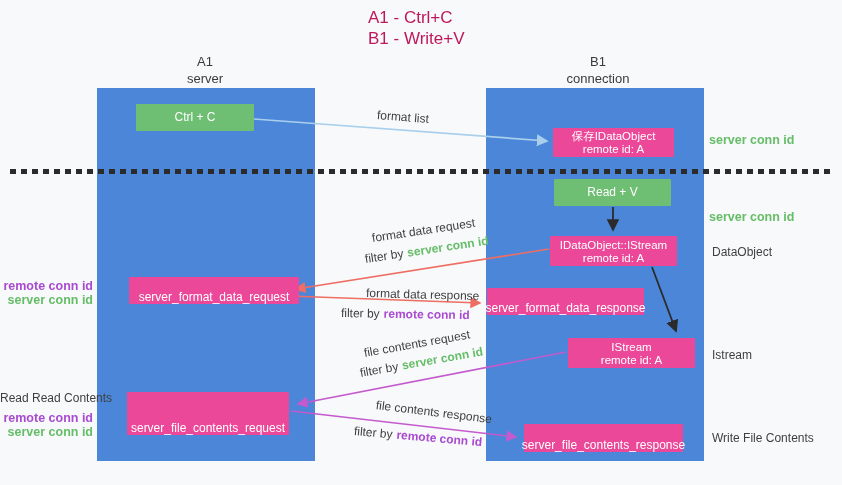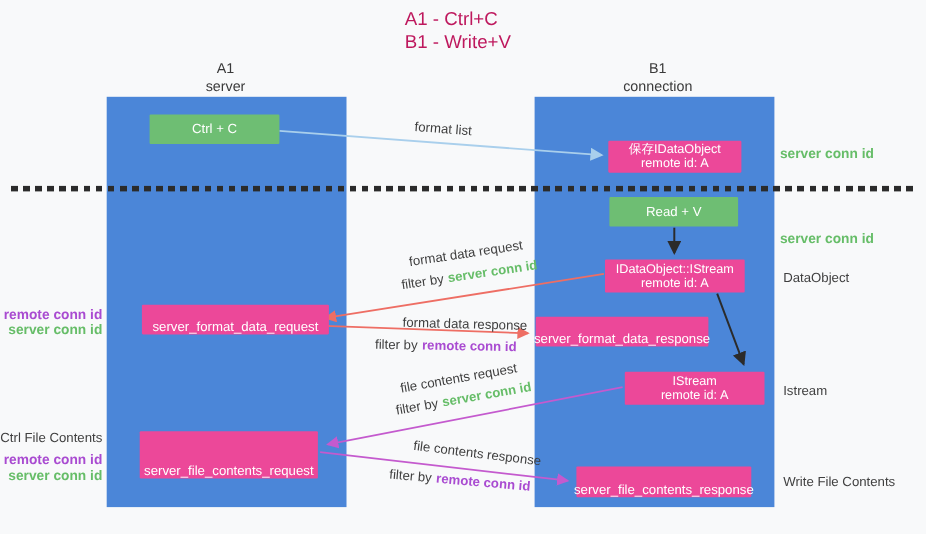--- a/index.html
+++ b/index.html
@@ -178,21 +178,21 @@
     <span>Write File Contents</span>
   </div>
 
   <div class="abs side bold-purple left-col" style="top:279px;">
     <span>remote conn id</span>
   </div>
   <div class="abs side bold-green left-col" style="top:293px;">
     <span>server conn id</span>
   </div>
   <div class="abs side plain left-col" style="top:391px;">
-    <span>Ctrl File Contents</span>
+    <span>Read Read Contents</span>
   </div>
   <div class="abs side bold-purple left-col" style="top:411px;">
     <span>remote conn id</span>
   </div>
   <div class="abs side bold-green left-col" style="top:425px;">
     <span>server conn id</span>
   </div>
 
 </div>
 

